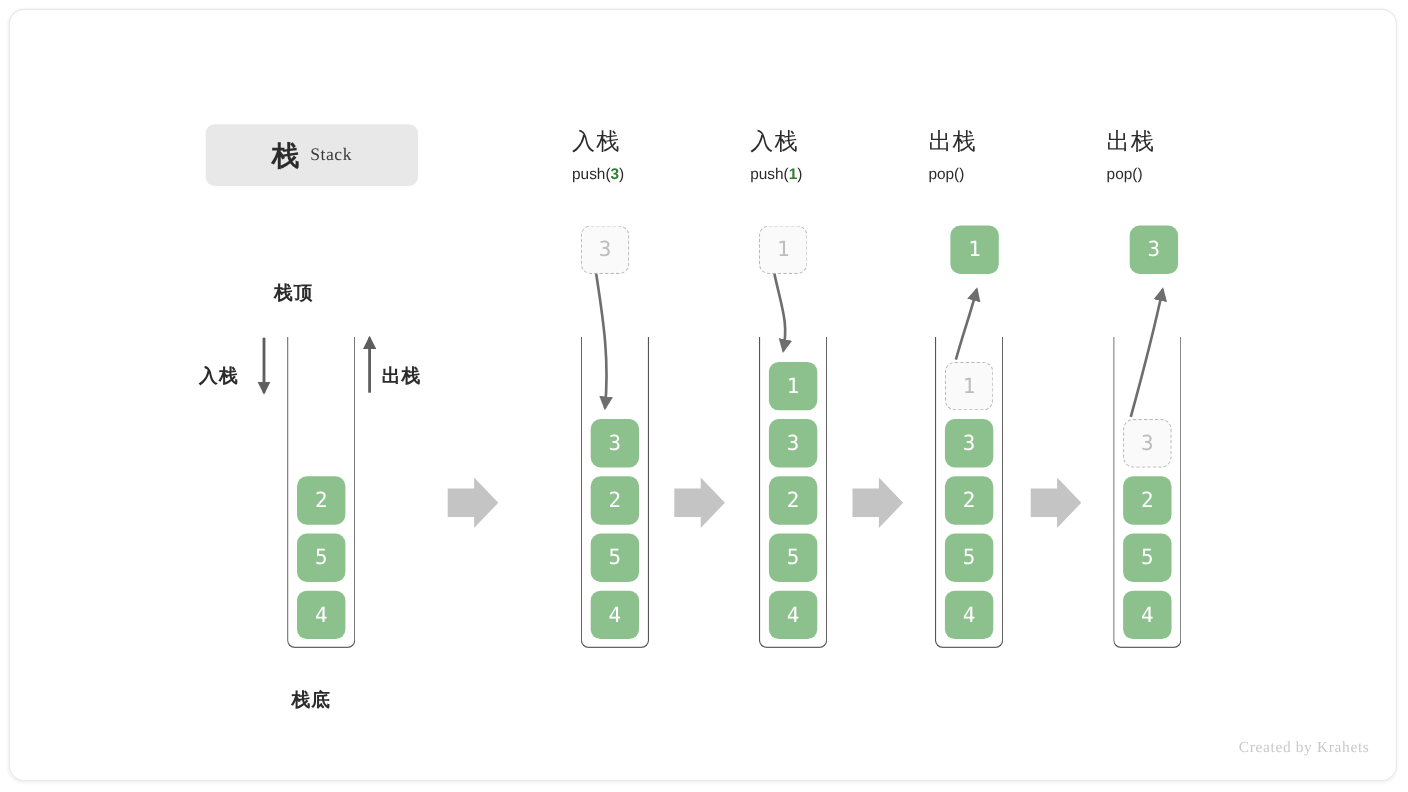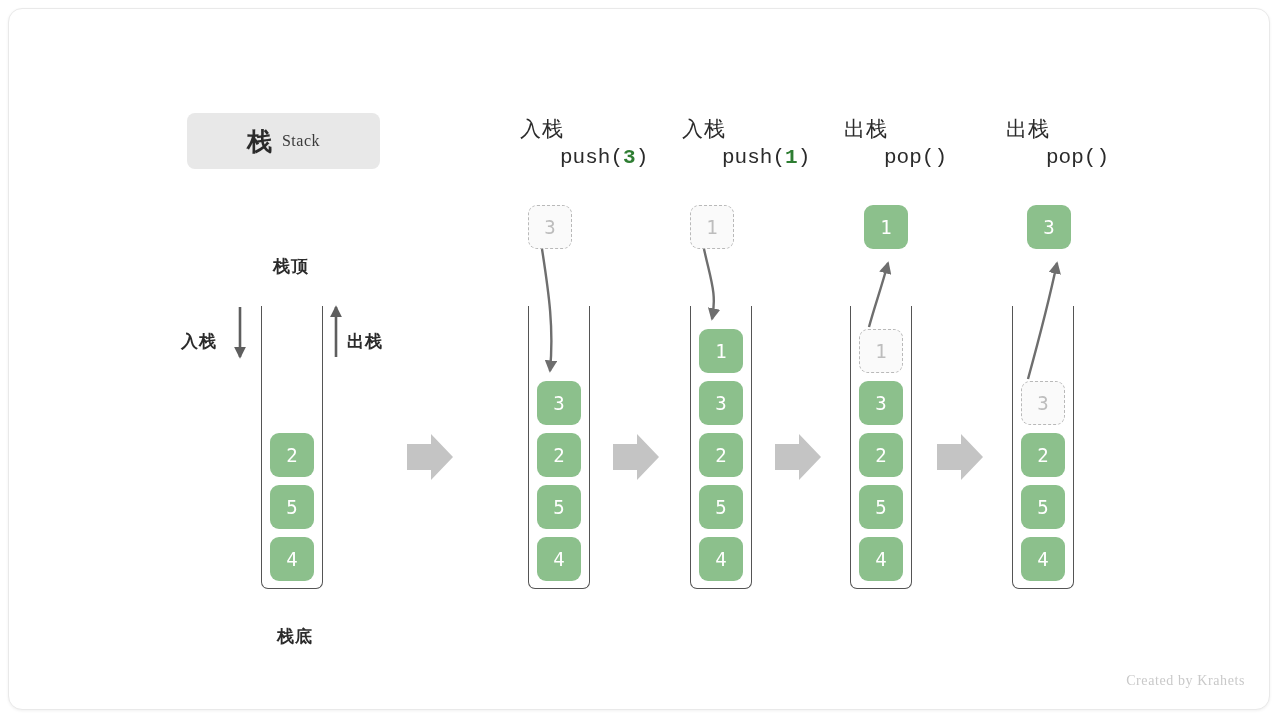--- a/index.html
+++ b/index.html
@@ -76,26 +76,25 @@
   }
   .collabel .op {
     display: block;
     font-size: 21px;
     color: #2b2b2b;
     letter-spacing: 1px;
     line-height: 28px;
   }
   .collabel .code {
     display: block;
-    font-family: Liberation Mono, monospace;
-    font-size: 21px;
+    font-family: Liberation Sans, sans-serif;
+    font-size: 14px;
     color: #2b2b2b;
     line-height: 30px;
     letter-spacing: 0px;
-    margin-left: 40px;
   }
   .collabel .code .arg {
     color: #2e7d32;
     font-weight: bold;
   }
 
   
   .stack-wrap { position: absolute; }
   .stack-tube {
     position: absolute;
@@ -156,34 +155,34 @@
 <body>
 
 <div id="card">
   <div id="stage">
 
     <div id="title-badge">
       <span class="cn">栈</span>
       <span class="en">Stack</span>
     </div>
 
-    <div class="cnlabel" style="left:264px; top:246px;">栈顶</div>
+    <div class="cnlabel" style="left:240px; top:246px;">栈顶</div>
 
     <div class="cnlabel" style="left:172px; top:321px;">入栈</div>
 
     <div class="cnlabel" style="left:338px; top:321px;">出栈</div>
 
     <div class="stack-wrap" style="left:252px; top:297px;">
       <div class="stack-tube"></div>
       <div class="cell solid" style="left:9px; top:127px;">2</div>
       <div class="cell solid" style="left:9px; top:179px;">5</div>
       <div class="cell solid" style="left:9px; top:231px;">4</div>
     </div>
 
-    <div class="cnlabel" style="left:268px; top:616px;">栈底</div>
+    <div class="cnlabel" style="left:256px; top:616px;">栈底</div>
 
     <div class="collabel" style="left:511px; top:106px;">
       <span class="op">入栈</span>
       <span class="code"><span>push(</span><span class="arg">3</span><span>)</span></span>
     </div>
     <div class="cell ghost" style="left:519px; top:196px;">3</div>
     <div class="stack-wrap" style="left:519px; top:297px;">
       <div class="stack-tube"></div>
       <div class="cell solid" style="left:9px; top:75px;">3</div>
       <div class="cell solid" style="left:9px; top:127px;">2</div>

